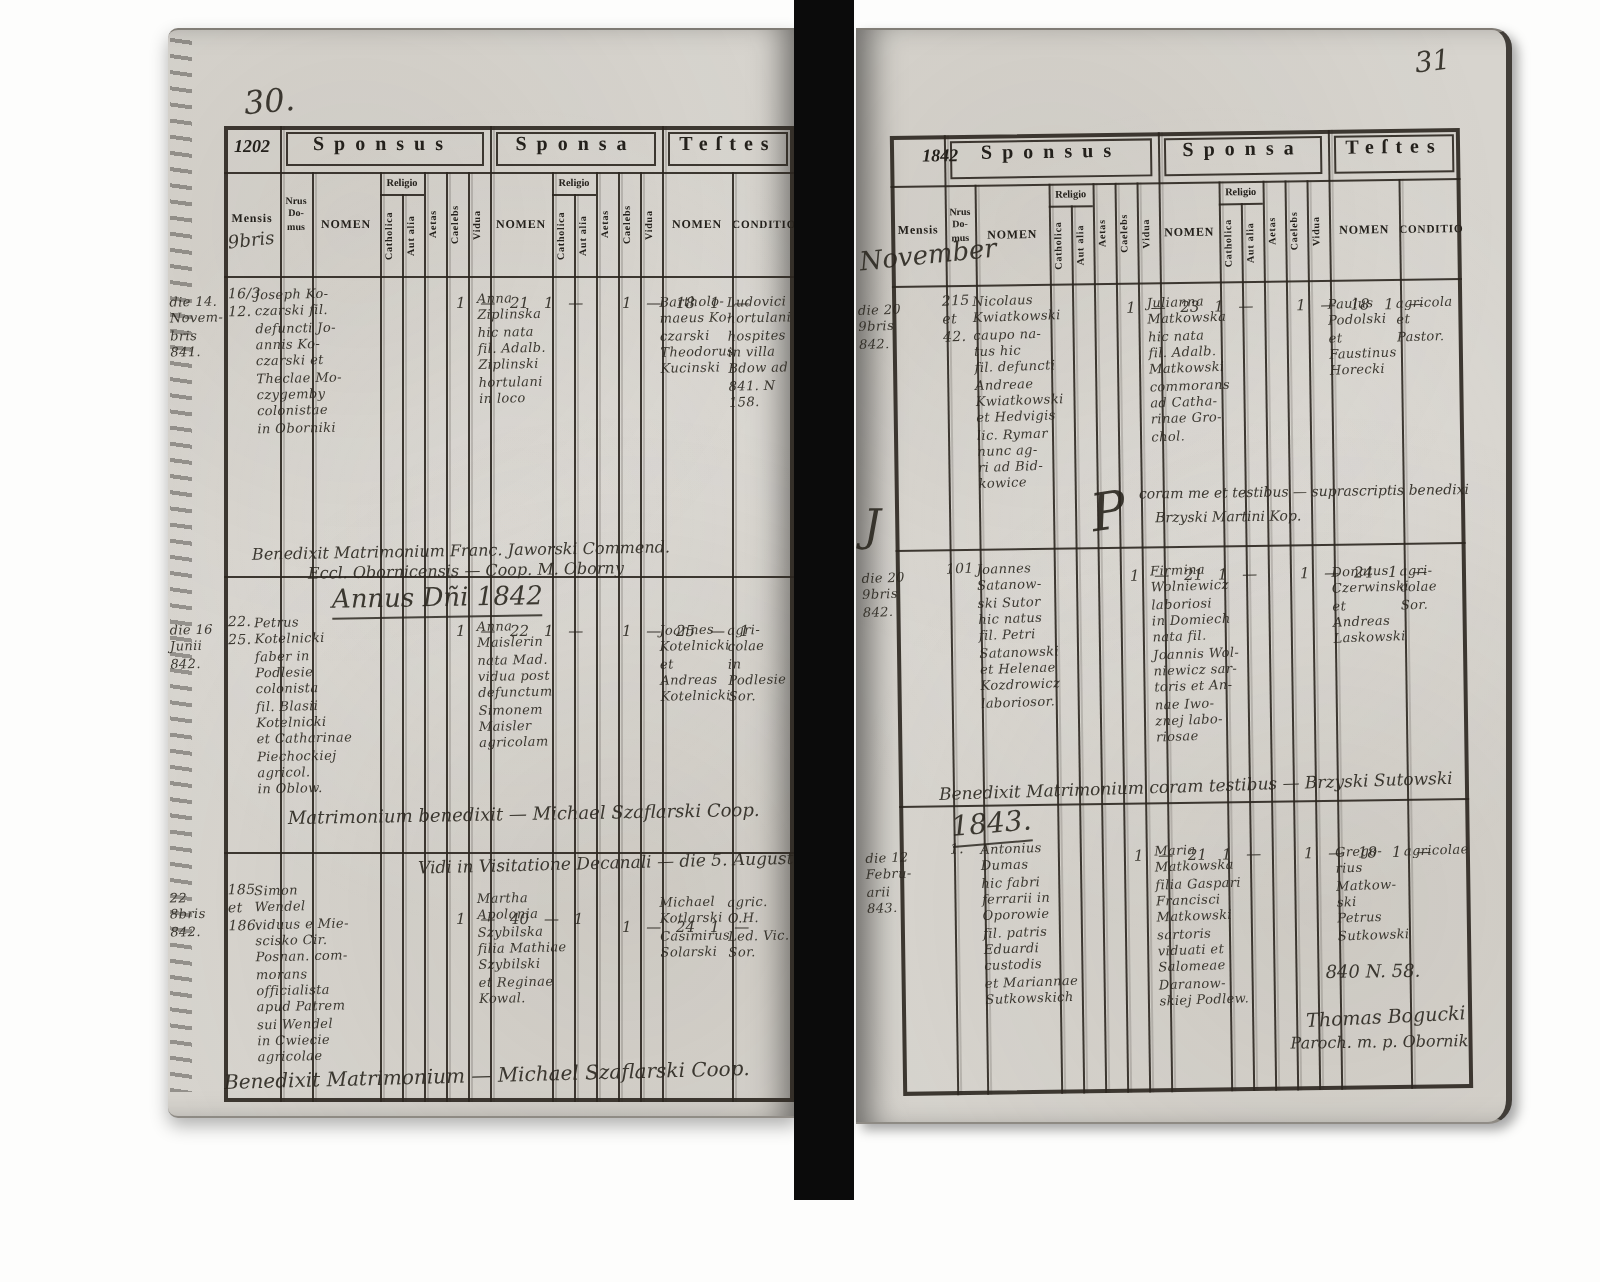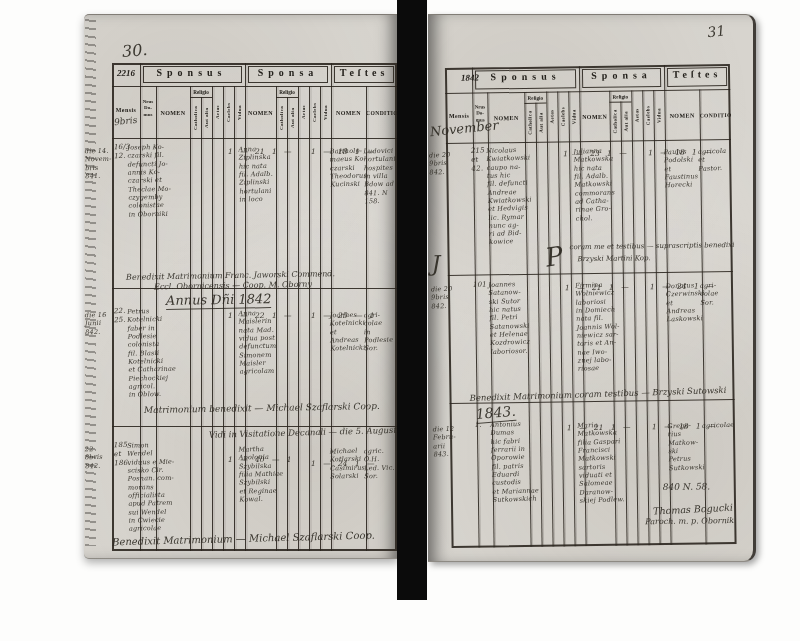--- a/index.html
+++ b/index.html
@@ -43,21 +43,21 @@
 </head>
 <body>
 
 <div id="stage">
 
   <div class="page" id="left-page">
     <div class="ragged-edge"></div>
     <div class="page-inner" id="lp-grid">
 
       <span class="script hw" style="left:38px;top:26px;font-size:16px;transform:rotate(-5deg);">30.</span>
-      <span class="prt" style="left:29px;top:53px;width:26px;font-size:9px;font-style:italic;font-weight:700;">2216</span>
+      <span class="prt" style="left:29px;top:53px;width:26px;font-size:9px;font-style:italic;font-weight:700;">1202</span>
 
       <span class="prt grp" style="left:58px;top:52px;width:99px;">Sponsus</span>
       <span class="prt grp" style="left:163px;top:52px;width:82px;">Sponsa</span>
       <span class="prt grp" style="left:249px;top:52px;width:62px;letter-spacing:4px;">Teſtes</span>
 
       <span class="prt sub" style="left:28px;top:92px;width:28px;">Mensis</span>
       <span class="prt" style="left:56px;top:84px;width:16px;font-size:5px;font-weight:700;white-space:pre-line;line-height:1.25;">Nrus
 Do-
 mus</span>
       <span class="prt sub" style="left:72px;top:95px;width:34px;">NOMEN</span>

